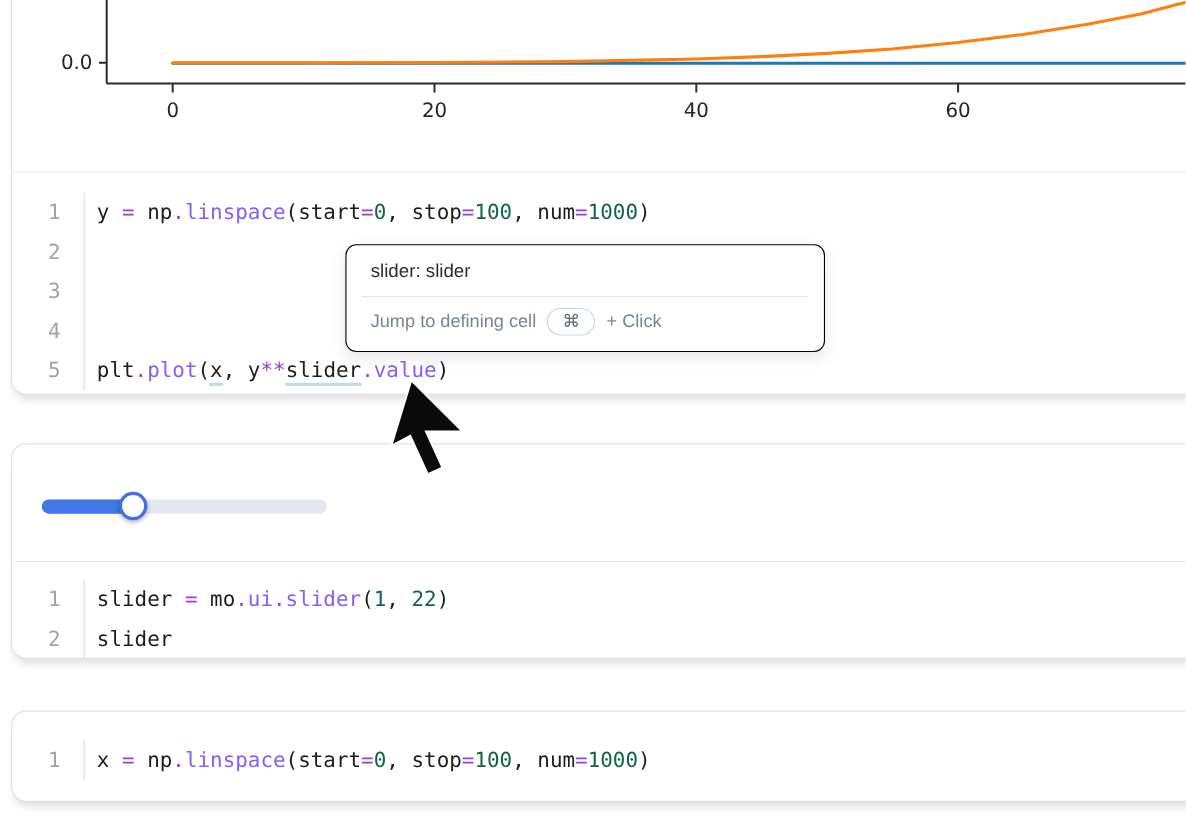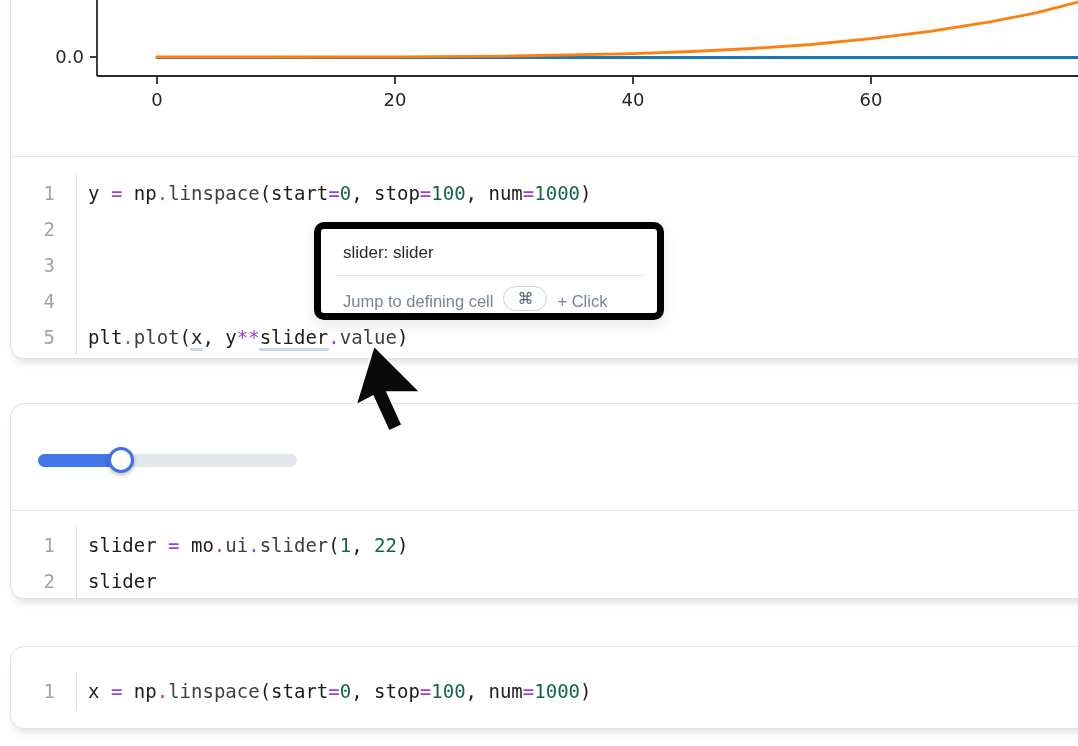--- a/index.html
+++ b/index.html
@@ -21,36 +21,36 @@
              font-size:19px;color:#1d1d1d;}
   .code1{top:186px;padding-top:18px;}
   .code2{top:107px;padding-top:16px;}
   .code3{top:0;padding-top:26px;}
   .code-line{display:flex;height:36px;line-height:36px;white-space:pre;}
   .ln{flex:none;width:44px;padding-right:21px;text-align:right;color:#a3a3a3;
       border-right:1px solid #dcdcdc;}
   .code-text{padding-left:11px;}
   .tok-v{color:#1d1d1d}
   .tok-o{color:#9d3fd6}
-  .tok-f{color:#404040}
+  .tok-f{color:#8b5cf6}
   .tok-n{color:#116644}
   .tok-u,.tok-h{color:#1d1d1d;position:relative;display:inline-block;}
   .tok-u::after,.tok-h::after{content:"";position:absolute;left:-1px;right:-1px;bottom:4px;
       height:3px;background:#c6dbe9;border-radius:1px;}
 
   
   .chart{position:absolute;left:0;top:0;pointer-events:none;}
 
   
-  .tooltip{position:absolute;left:314px;top:222px;width:350px;background:#fff;
-           border:7px solid #000000;border-radius:10px;z-index:10;box-sizing:border-box;
+  .tooltip{position:absolute;left:314px;top:222px;width:436px;background:#fff;
+           border:1px solid #000000;border-radius:10px;z-index:10;box-sizing:border-box;
            box-shadow:0 5px 14px rgba(0,0,0,.10);}
   .tooltip-title{padding:14px 22px 12px;font-size:17px;color:#2b2b2b;}
   .tooltip-divider{height:1px;background:#e2e7ed;margin:0 14px;}
-  .tooltip-action{display:flex;align-items:flex-end;gap:10px;padding:10px 22px 2px;
+  .tooltip-action{display:flex;align-items:center;gap:10px;padding:10px 22px 14px;
                   font-size:16.5px;color:#76839a;}
   .key-pill{display:inline-block;border:1.5px solid #cdd3da;border-radius:13px;
             padding:0 13px;background:#fcfdfe;color:#5d6877;font-size:16px;line-height:23px;}
 
   
   .cursor{position:absolute;left:350px;top:340px;z-index:11;}
 
   
   .slider-output{position:absolute;left:0;right:0;top:0;height:106px;}
   .slider-track{position:absolute;left:27px;top:50px;width:259px;height:13px;border-radius:7px;

